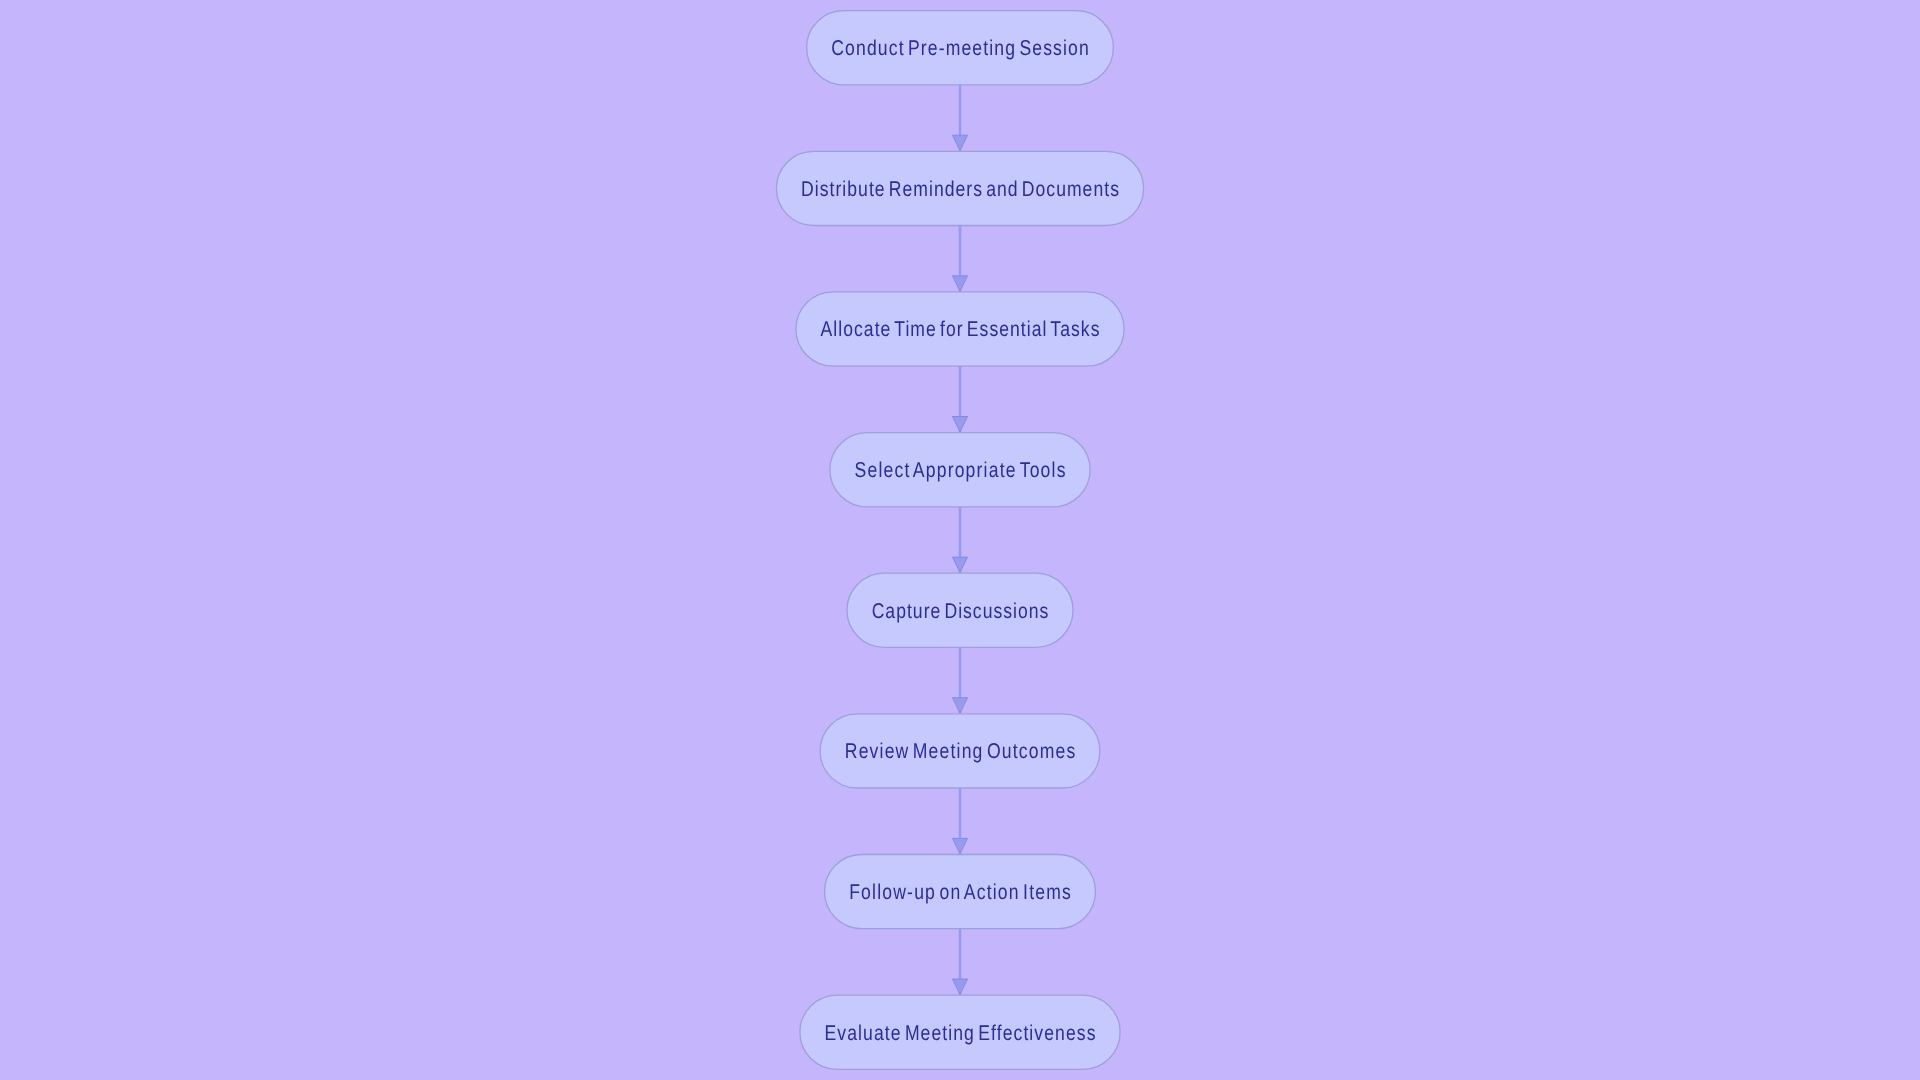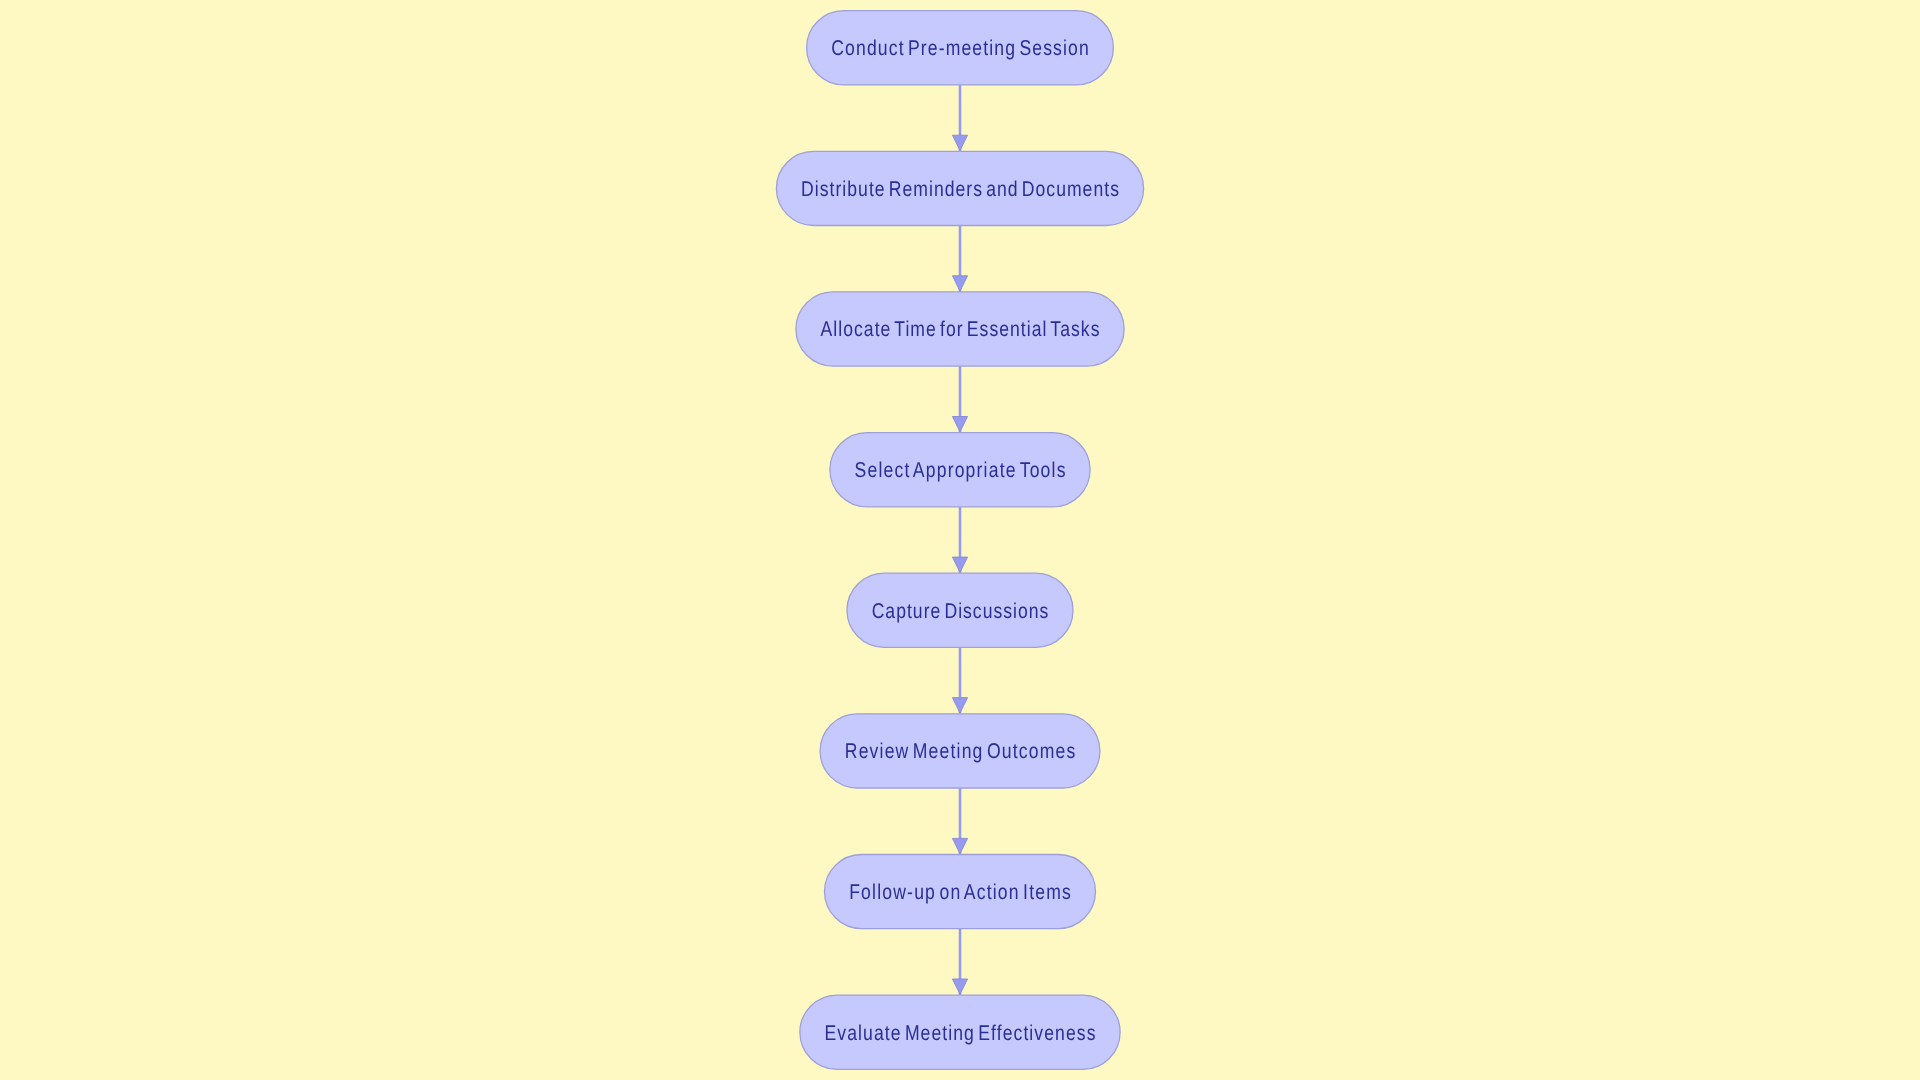--- a/index.html
+++ b/index.html
@@ -8,21 +8,21 @@
     padding: 0;
     width: 1920px;
     height: 1080px;
     background: #ffffff;
     overflow: hidden;
   }
   #stage {
     position: relative;
     width: 1920px;
     height: 1080px;
-    background: #fef9c3;
+    background: #c4b5fd;
   }
   svg#flowchart {
     display: block;
     width: 1920px;
     height: 1080px;
     filter: blur(0px);   
   }
   .node-shape {
     stroke-width: 1.3;
   }

